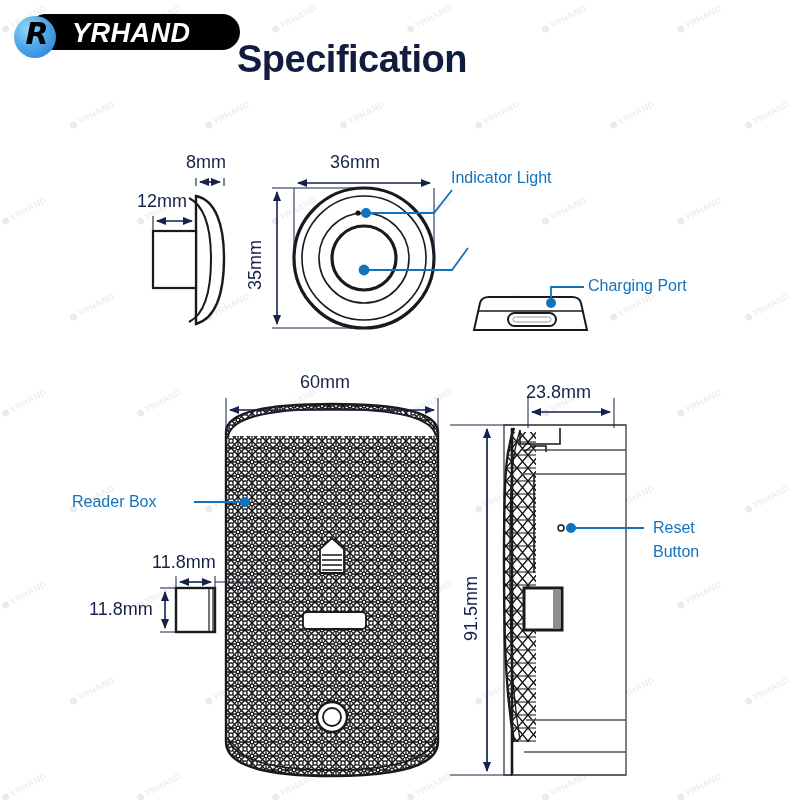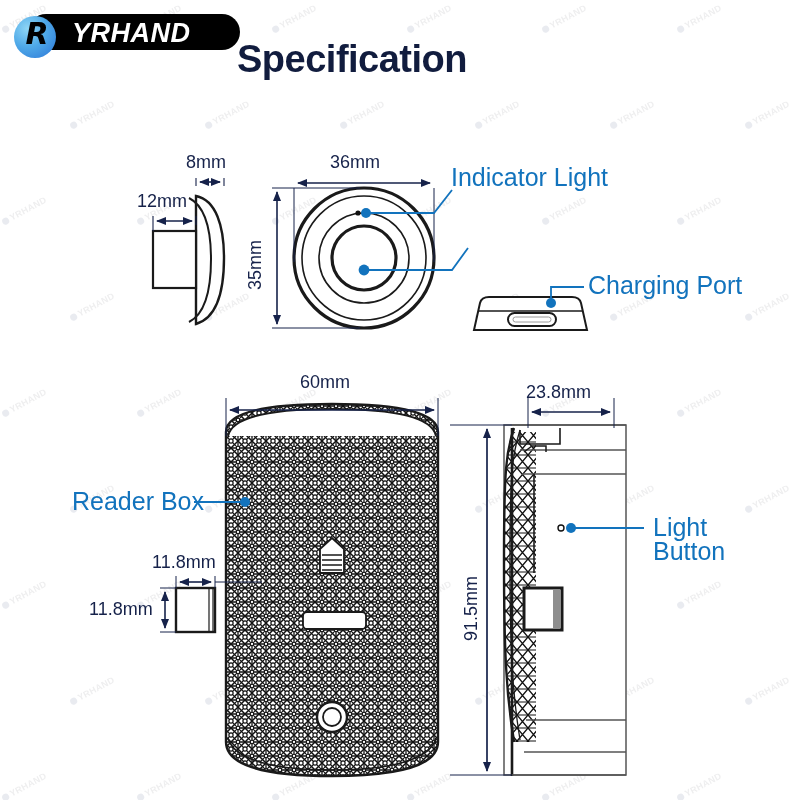--- a/index.html
+++ b/index.html
@@ -89,21 +89,21 @@
     font-family:"Liberation Sans",sans-serif;
   }
 
   
   #drawing{position:absolute;left:0;top:0;width:800px;height:800px;z-index:10;}
 
   
   .calloutText{
     position:absolute;
     color:#1273bd;
-    font-size:25px;
+    font-size:16px;
     line-height:23px;
     font-family:"Liberation Sans",sans-serif;
     white-space:nowrap;
     z-index:16;
   }
   .dimText{
     position:absolute;
     color:#16224a;
     font-size:18px;
     line-height:21px;
@@ -405,16 +405,16 @@
   <div class="dimText" style="left:300px;top:372px;">60mm</div>
   <div class="dimText" style="left:152px;top:552px;">11.8mm</div>
   <div class="dimText" style="left:89px;top:599px;">11.8mm</div>
 
   <div class="dimText" style="left:526px;top:382px;">23.8mm</div>
   <div class="dimText vert" style="left:461px;top:641px;">91.5mm</div>
 
   <div class="calloutText" style="left:451px;top:166px;">Indicator Light</div>
   <div class="calloutText" style="left:588px;top:274px;">Charging Port</div>
   <div class="calloutText" style="left:72px;top:490px;">Reader Box</div>
-  <div class="calloutText" style="left:653px;top:516px;">Light</div>
+  <div class="calloutText" style="left:653px;top:516px;">Reset</div>
   <div class="calloutText" style="left:653px;top:540px;">Button</div>
 
 </div>
 
 </body></html>

